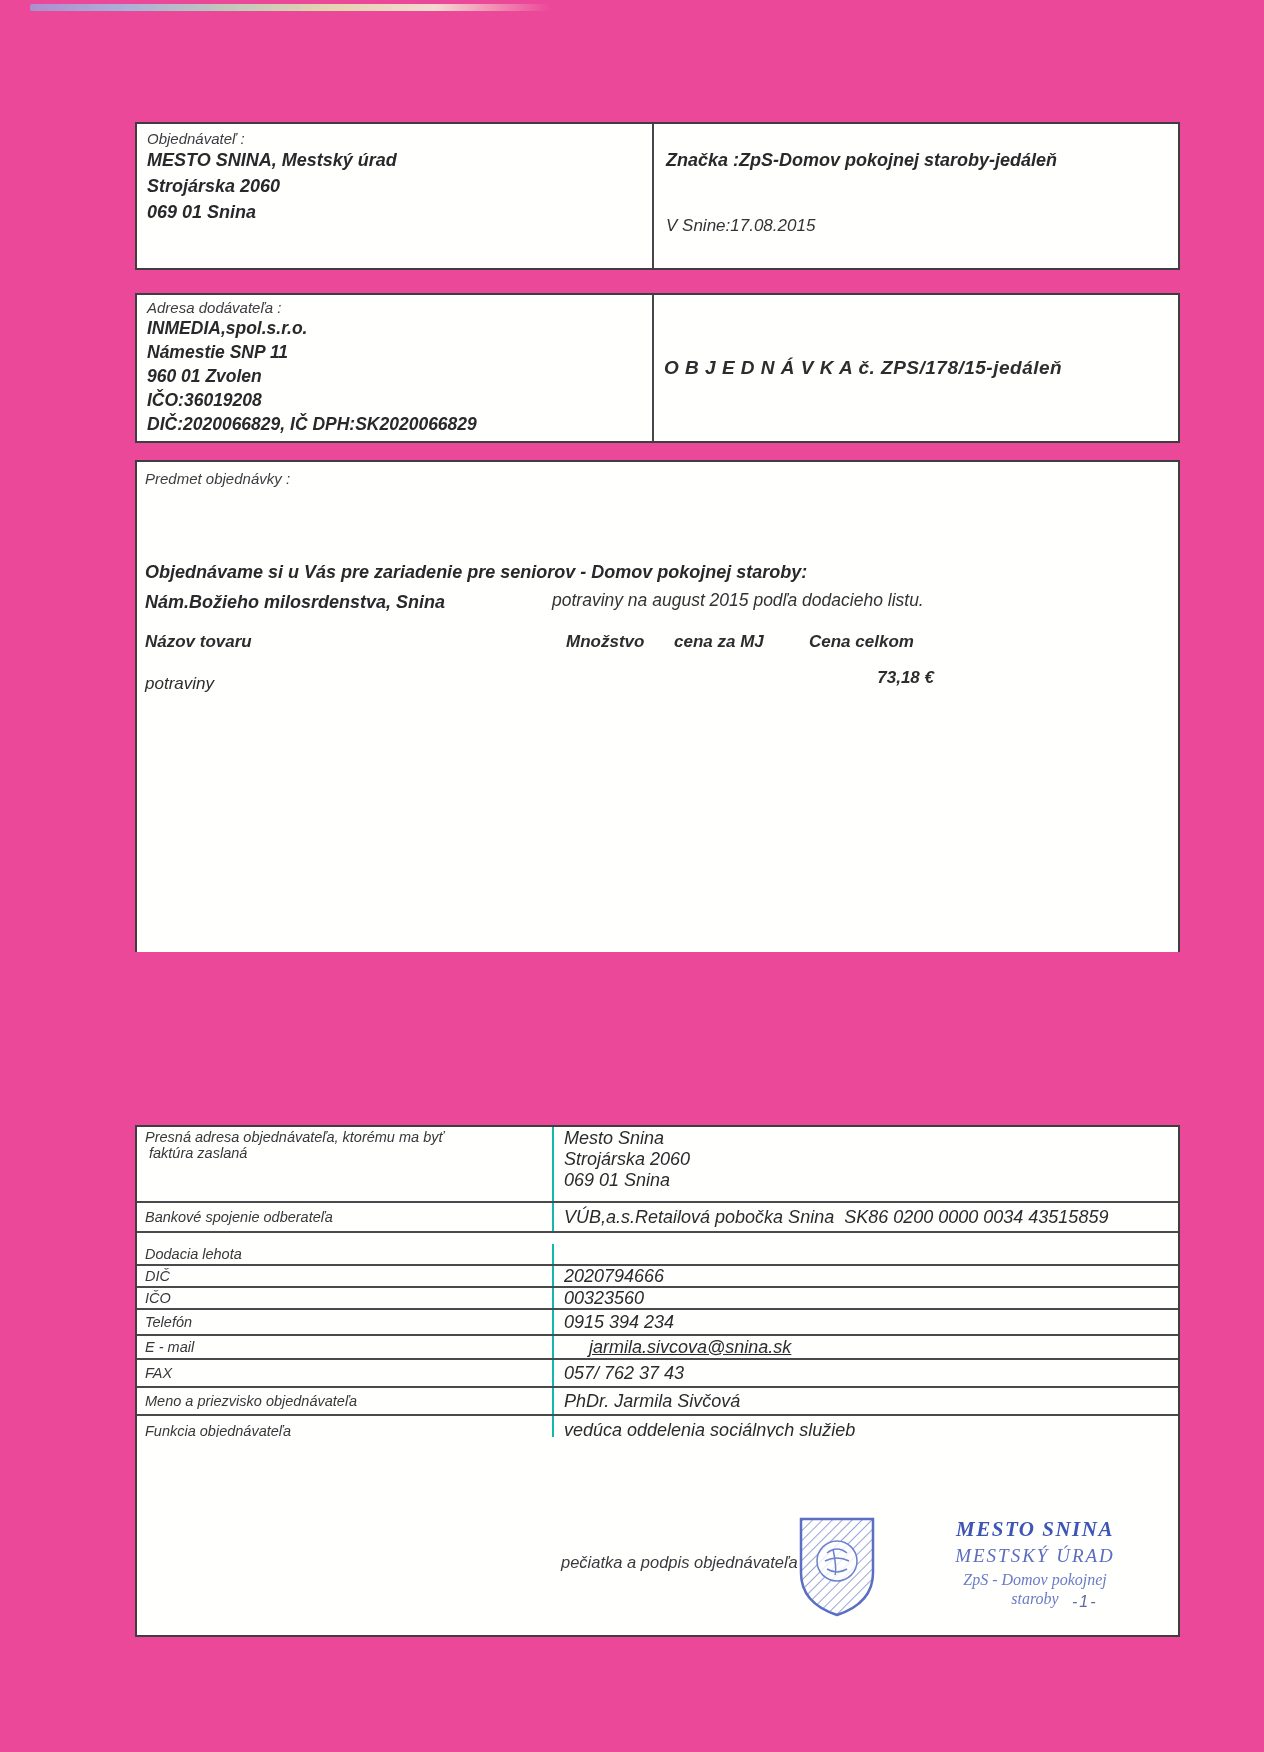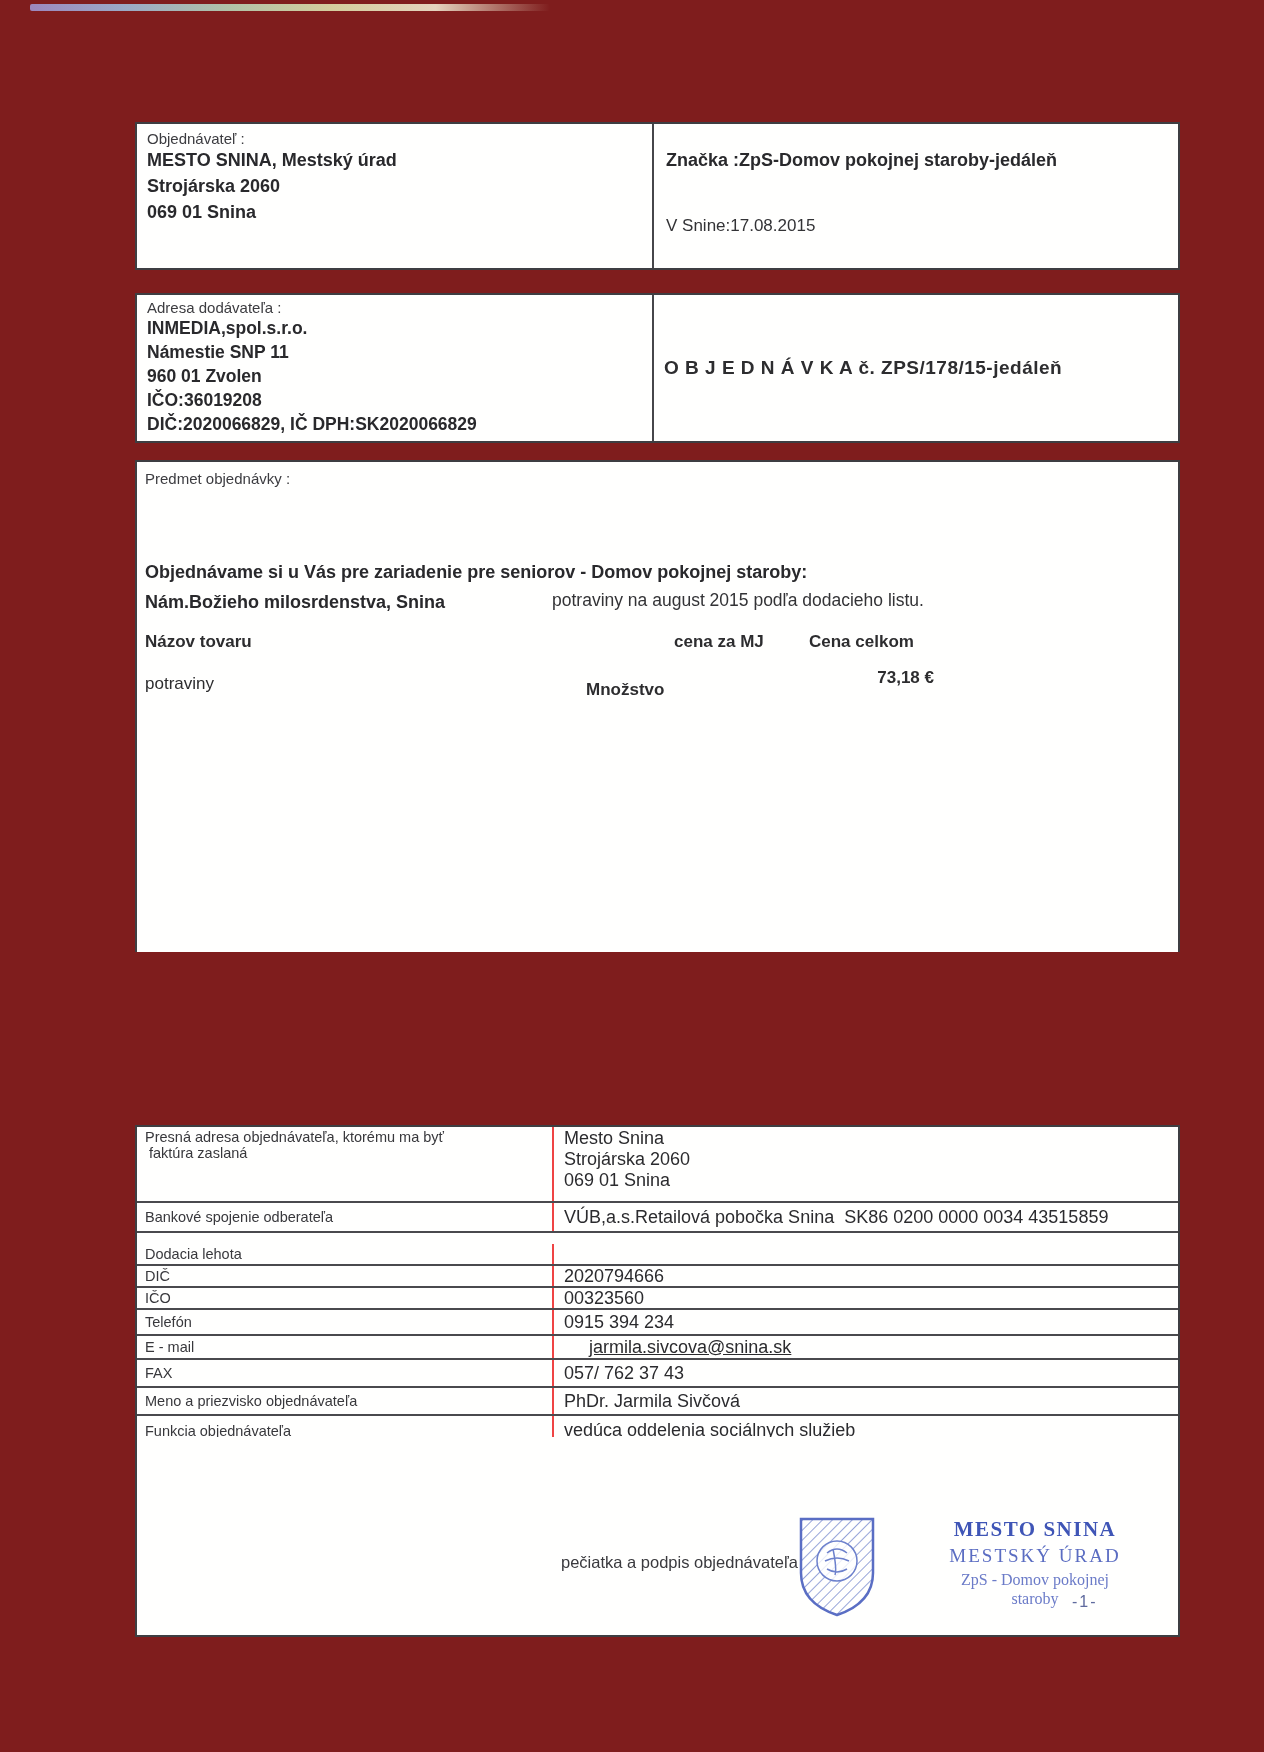--- a/index.html
+++ b/index.html
@@ -1,22 +1,23 @@
 <!DOCTYPE html>
 <html><head>
 <meta charset="utf-8">
 <style>
   html,body{margin:0;padding:0;background:#ffffff;}
   .page{
     position:relative;
     width:1264px;height:1752px;
-    background:#7f1d1d;
+    background:#ec4899;
     font-family:"Liberation Sans", sans-serif;
     color:#2d2d2f;
     overflow:hidden;
+    font-style:italic;
   }
   
   .scan-artifact{
     position:absolute;left:30px;top:4px;width:520px;height:7px;
     background:linear-gradient(90deg,#a29ad9 0%,#9fc2e3 18%,#b9dfc0 38%,#e3ecb4 58%,#f6f3da 78%,rgba(255,255,255,0) 100%);
     opacity:.85;border-radius:2px;
   }
   .box{position:absolute;left:135px;width:1045px;border:2px solid #3e3e42;box-sizing:border-box;background:#fffffe;}
   .small-label{font-size:15px;color:#3c3c40;}
   .boldline{font-size:18px;font-weight:bold;color:#29292c;}
@@ -38,31 +39,31 @@
   #box2 .order-title{position:absolute;top:50%;transform:translateY(-50%);left:8px;font-size:19px;font-weight:bold;white-space:nowrap;letter-spacing:.5px;}
 
   
   #box3{top:460px;height:492px;border-bottom:none;}
   #box3 .lbl{position:absolute;top:8px;left:8px;}
   #box3 .intro1{position:absolute;top:100px;left:8px;}
   #box3 .intro2l{position:absolute;top:130px;left:8px;}
   #box3 .intro2r{position:absolute;top:128px;left:415px;font-size:17.5px;}
   #box3 .hdr{position:absolute;top:170px;font-size:17px;font-weight:bold;}
   #box3 .h-name{left:8px;}
-  #box3 .h-qty{left:449px;margin-top:48px;}
+  #box3 .h-qty{left:429px;}
   #box3 .h-unit{left:537px;}
   #box3 .h-total{left:672px;}
   #box3 .item-name{position:absolute;top:212px;left:8px;font-size:17px;}
   #box3 .item-total{position:absolute;top:206px;left:672px;width:125px;text-align:right;font-size:17px;font-weight:bold;}
 
   
   #details{top:1125px;height:314px;border-bottom:2px solid #3e3e42;}
   .drow{position:relative;display:flex;border-bottom:2px solid #4a4a4e;box-sizing:border-box;}
   .drow:last-child{border-bottom:none;}
-  .drow .dl{width:417px;border-right:2px solid #ef4444;box-sizing:border-box;padding:2px 8px;display:flex;flex-direction:column;justify-content:center;font-size:14.5px;color:#38383c;}
+  .drow .dl{width:417px;border-right:2px solid #14b8a6;box-sizing:border-box;padding:2px 8px;display:flex;flex-direction:column;justify-content:center;font-size:14.5px;color:#38383c;}
   .drow .dv{flex:1;padding:1px 10px;display:flex;flex-direction:column;justify-content:center;font-size:18px;color:#2b2b2e;white-space:pre-wrap;}
   .r1{height:76px;}.r2{height:30px;}.r3{height:33px;align-items:flex-end;}.r4{height:22px;}.r5{height:22px;}
   .r6{height:26px;}.r7{height:24px;}.r8{height:28px;}.r9{height:28px;}.r10{height:29px;}
   .u{text-decoration:underline;margin-left:25px;}
 
   
   #sigbox{top:1437px;height:200px;border-top:none;}
   #sigbox .caption{position:absolute;left:424px;top:116px;font-size:16.5px;color:#3a3a3e;}
   .stamp{position:absolute;left:660px;top:74px;width:390px;height:130px;}
   .stamp .shield{position:absolute;left:0;top:4px;}

